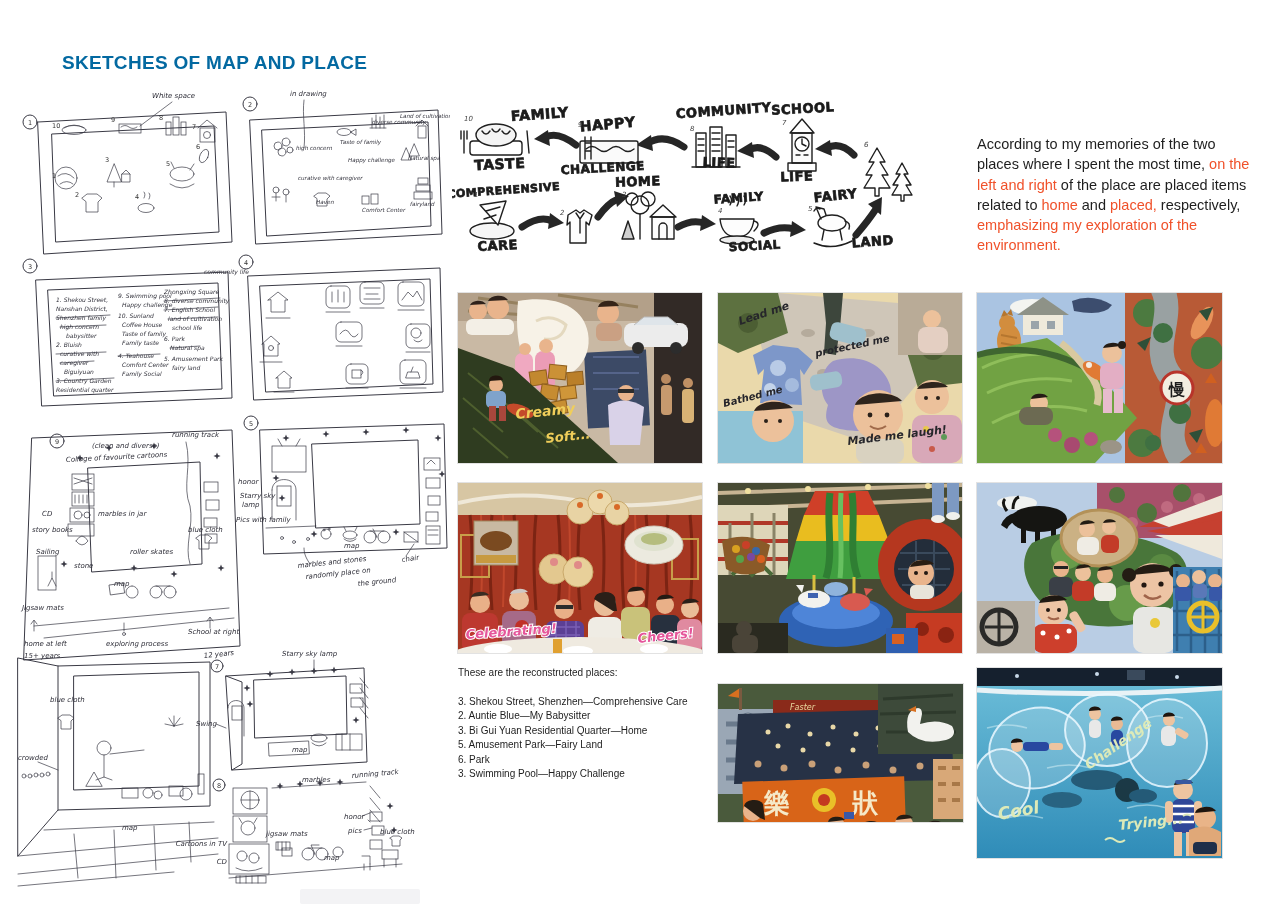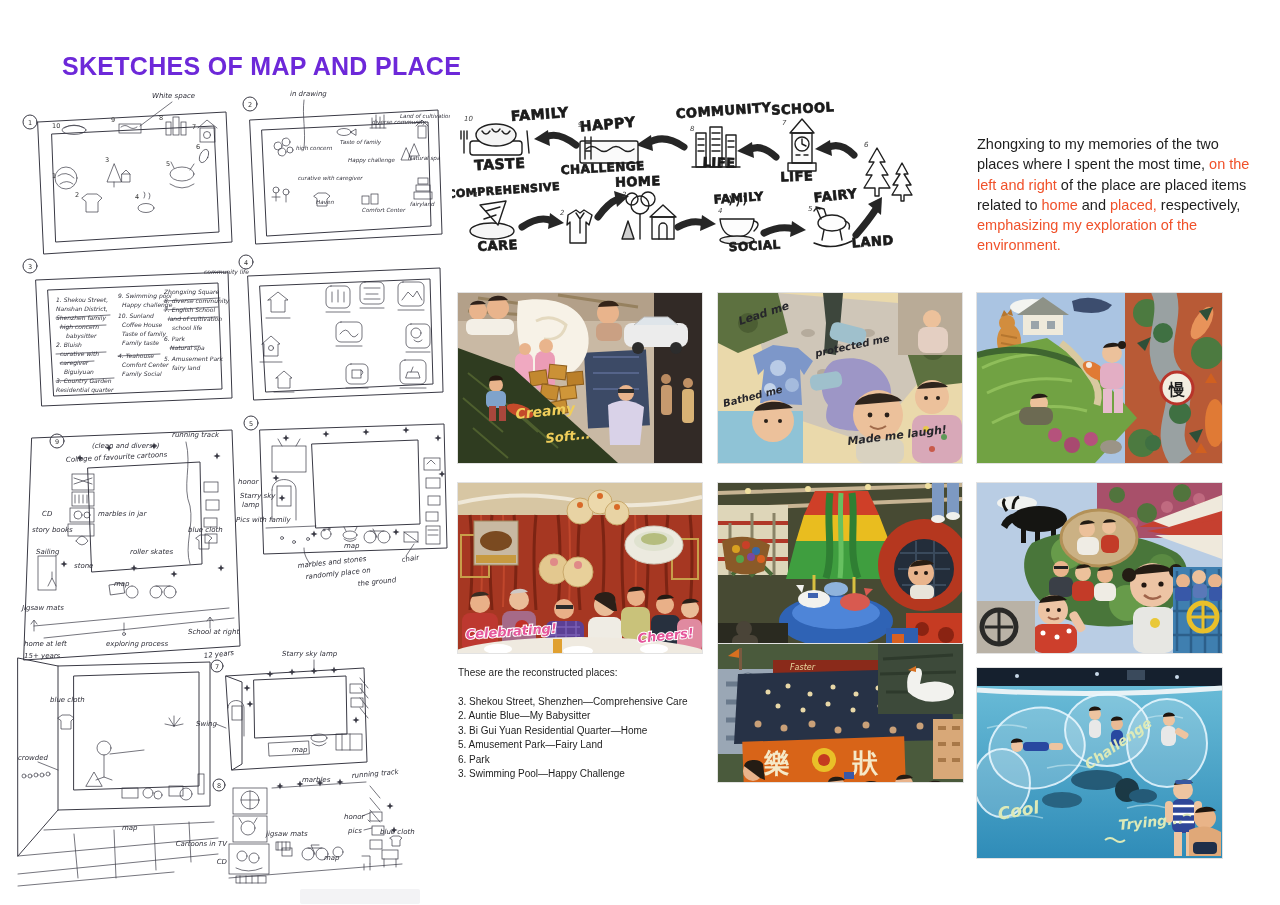--- a/index.html
+++ b/index.html
@@ -1,18 +1,18 @@
 <!DOCTYPE html>
 <html><head>
 <meta charset="utf-8">
 <style>
   html,body{margin:0;padding:0;background:#fff;}
   body{width:1280px;height:905px;position:relative;font-family:"Liberation Sans",sans-serif;overflow:hidden;}
   .abs{position:absolute;}
-  h1#title{position:absolute;left:62px;top:52px;margin:0;font-size:25px;font-weight:bold;letter-spacing:.3px;color:#6d28d9;}
+  h1#title{position:absolute;left:62px;top:52px;margin:0;font-size:19px;font-weight:bold;letter-spacing:.3px;color:#0369a1;}
   #intro-text{position:absolute;left:977px;top:134px;width:276px;font-size:14.5px;line-height:1.4;color:#1e1e1e;}
   #intro-text .acc{color:#f0512a;}
   #places-list{position:absolute;left:458px;top:666px;width:260px;font-size:10px;line-height:1.45;color:#1e1e1e;}
   #places-list .intro{margin-bottom:14px;}
   .photo{position:absolute;overflow:hidden;background:#fff;outline:1px solid #e2e2e2;}
   .photo svg{display:block;}
   svg text.hand{font-family:"DejaVu Sans",sans-serif;font-style:italic;font-weight:bold;}
   svg text.note{font-family:"DejaVu Sans",sans-serif;font-style:italic;font-size:7px;fill:#2e2e38;}
   svg text.tiny{font-family:"DejaVu Sans",sans-serif;font-style:italic;font-size:5.6px;fill:#35353f;}
   svg text.scr{font-family:"DejaVu Sans",sans-serif;font-style:italic;font-size:6px;fill:#30303a;}
@@ -565,21 +565,21 @@
     <text x="356" y="118">5</text>
     <text x="412" y="54">6</text>
     <text x="330" y="32">7</text>
     <text x="238" y="38">8</text>
     <text x="126" y="34">9</text>
     <text x="12" y="28">10</text>
   </g>
 </svg>
 
 <div id="intro-text">
-  <span>Zhongxing to my memories of the two places where I spent the most time, </span><span class="acc">on the left and right</span><span> of the place are placed items related to </span><span class="acc">home</span><span> and </span><span class="acc">placed,</span><span> respectively, </span><span class="acc">emphasizing my exploration of the environment.</span>
+  <span>According to my memories of the two places where I spent the most time, </span><span class="acc">on the left and right</span><span> of the place are placed items related to </span><span class="acc">home</span><span> and </span><span class="acc">placed,</span><span> respectively, </span><span class="acc">emphasizing my exploration of the environment.</span>
 </div>
 
 <div id="places-list">
   <div class="intro">These are the reconstructed places:</div>
   <div>3. Shekou Street, Shenzhen—Comprehensive Care</div>
   <div>2. Auntie Blue—My Babysitter</div>
   <div>3. Bi Gui Yuan Residential Quarter—Home</div>
   <div>5. Amusement Park—Fairy Land</div>
   <div>6. Park</div>
   <div>3. Swimming Pool—Happy Challenge</div>
@@ -1005,21 +1005,21 @@
     <circle cx="206" cy="98" r="7" fill="#e9b48c"></circle>
         <circle cx="222" cy="94" r="7" fill="#ecc19b"></circle>
         <circle cx="238" cy="98" r="7" fill="#e9b48c"></circle>
     <rect x="198" y="104" width="16" height="14" rx="4" fill="#3858a8"></rect>
         <rect x="216" y="101" width="14" height="14" rx="4" fill="#5a78b8"></rect>
         <rect x="232" y="104" width="13" height="14" rx="4" fill="#3858a8"></rect>
   </g>
 </svg>
 </div>
 
-<div class="photo" style="left:718px;top:644px;width:245px;height:138px;">
+<div class="photo" style="left:718px;top:684px;width:245px;height:138px;">
 <svg width="245" height="190" viewBox="0 0 245 190">
   <rect width="245" height="190" fill="#4a5a3c"></rect>
   <g>
     <rect x="0" y="25" width="60" height="85" fill="#9aa7b5"></rect>
     <path d="M8,40 l12,0 M28,40 l12,0 M8,58 l12,0 M28,58 l12,0 M8,76 l12,0 M28,76 l12,0 M8,94 l12,0 M28,94 l12,0" stroke="#6a7a8c" stroke-width="5"></path>
     <circle cx="30" cy="38" r="9" fill="#e8e4da" stroke="#6a7a8c"></circle>
         <path d="M30,38 l0,-6 M30,38 l4,2" stroke="#444" stroke-width="1.5"></path>
     <polygon points="10,12 22,4 22,14" fill="#d87020"></polygon>
         <rect x="21" y="4" width="3" height="22" fill="#7a5a40"></rect>
   </g>

